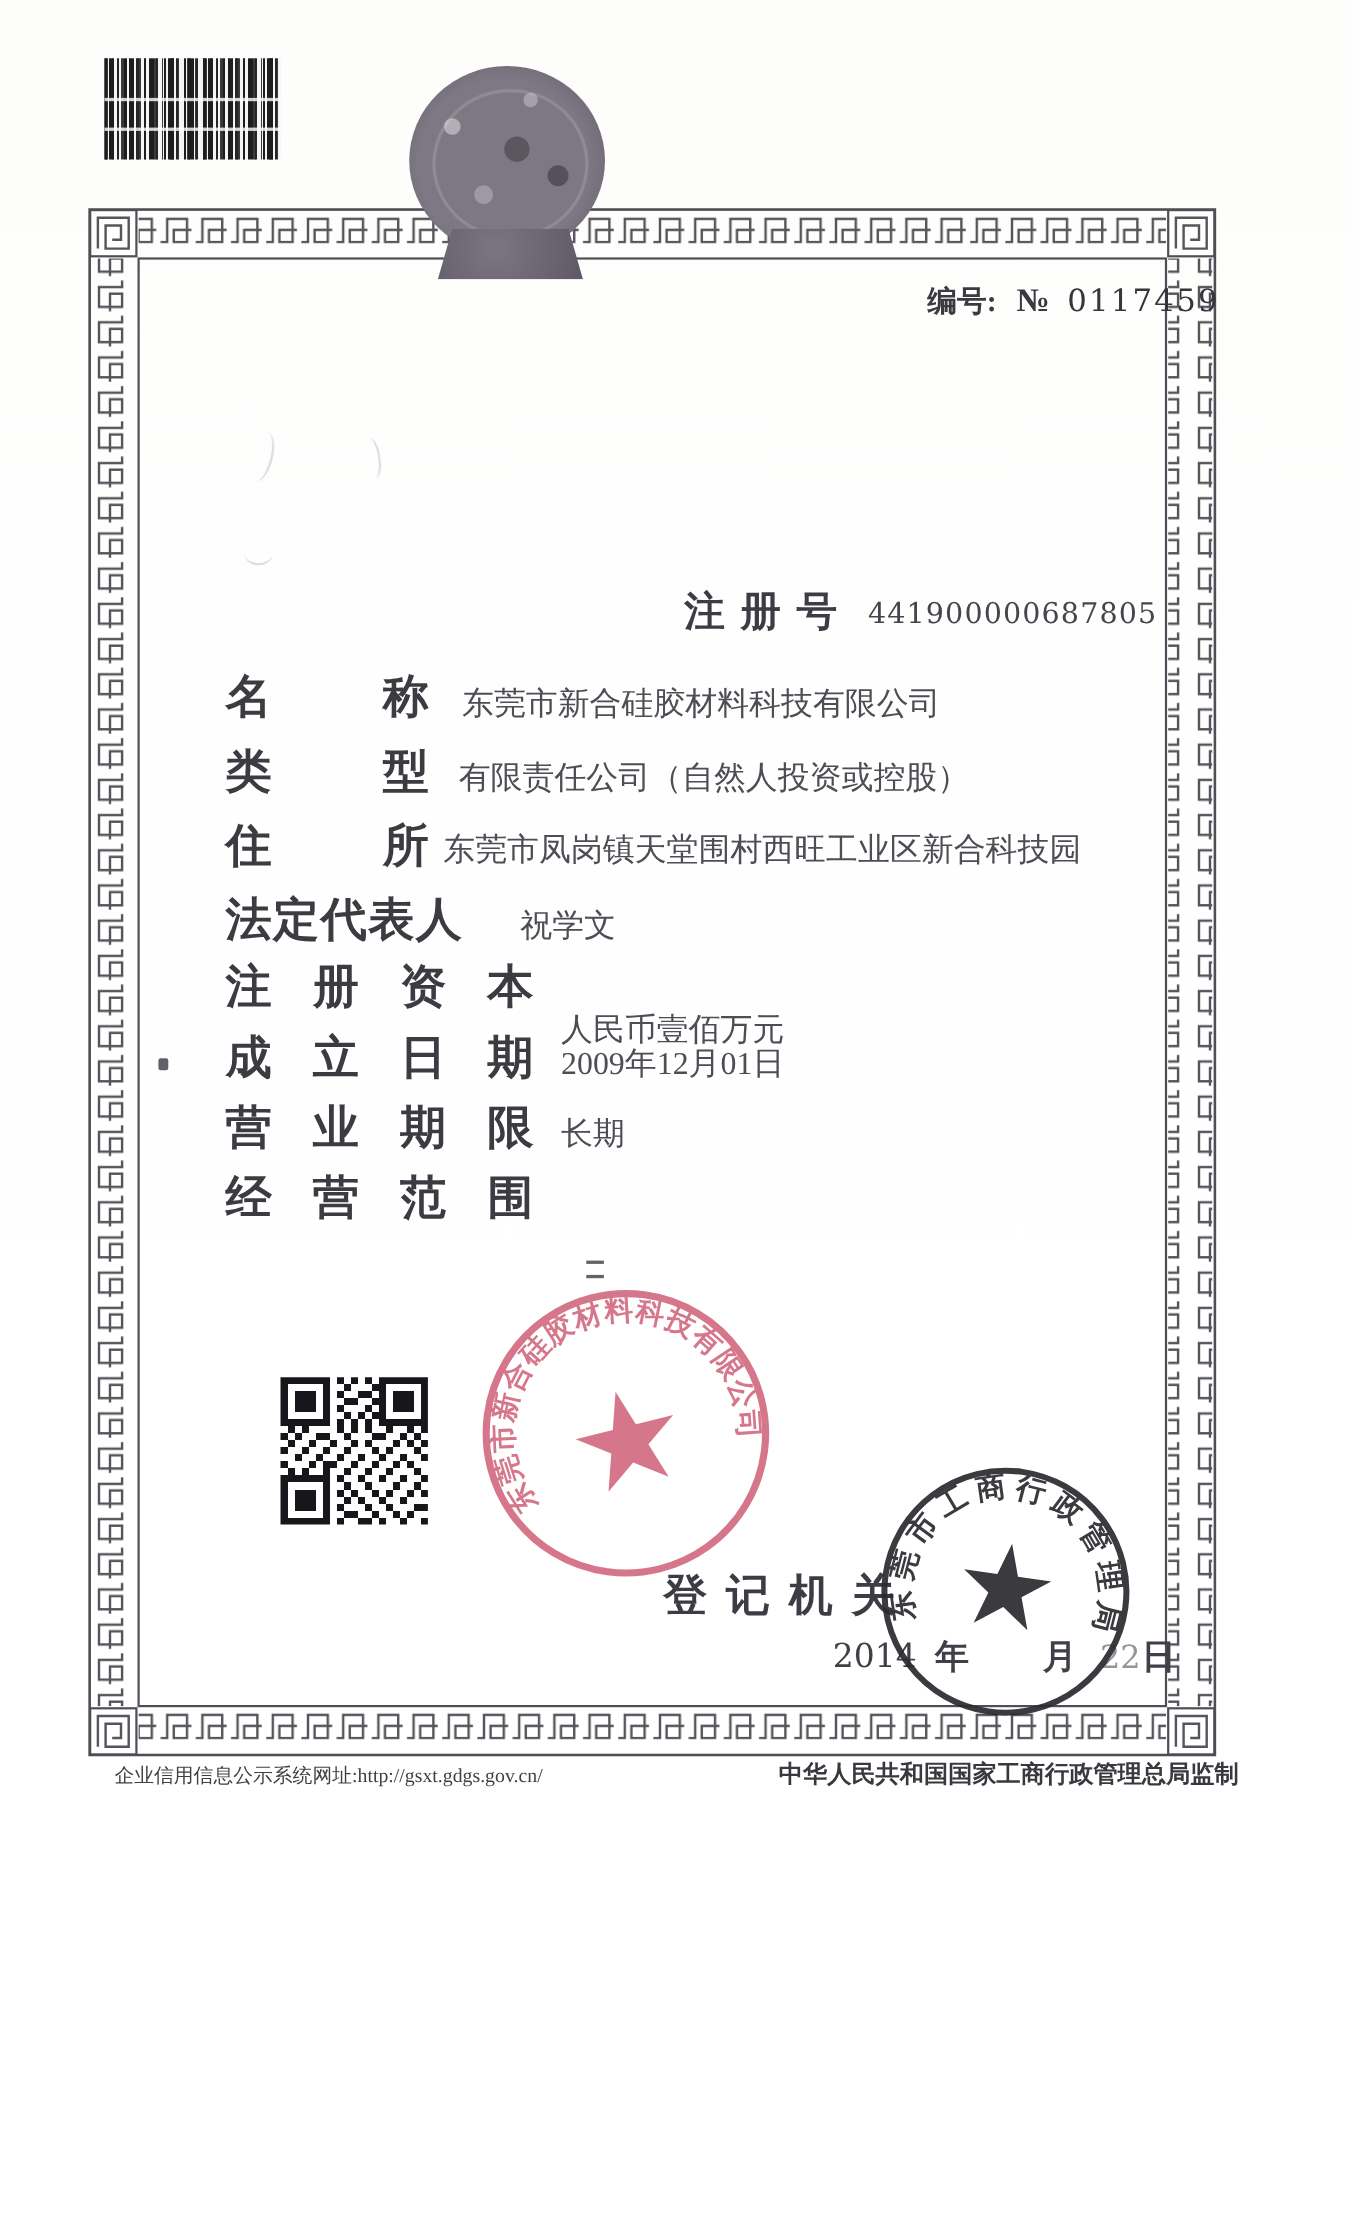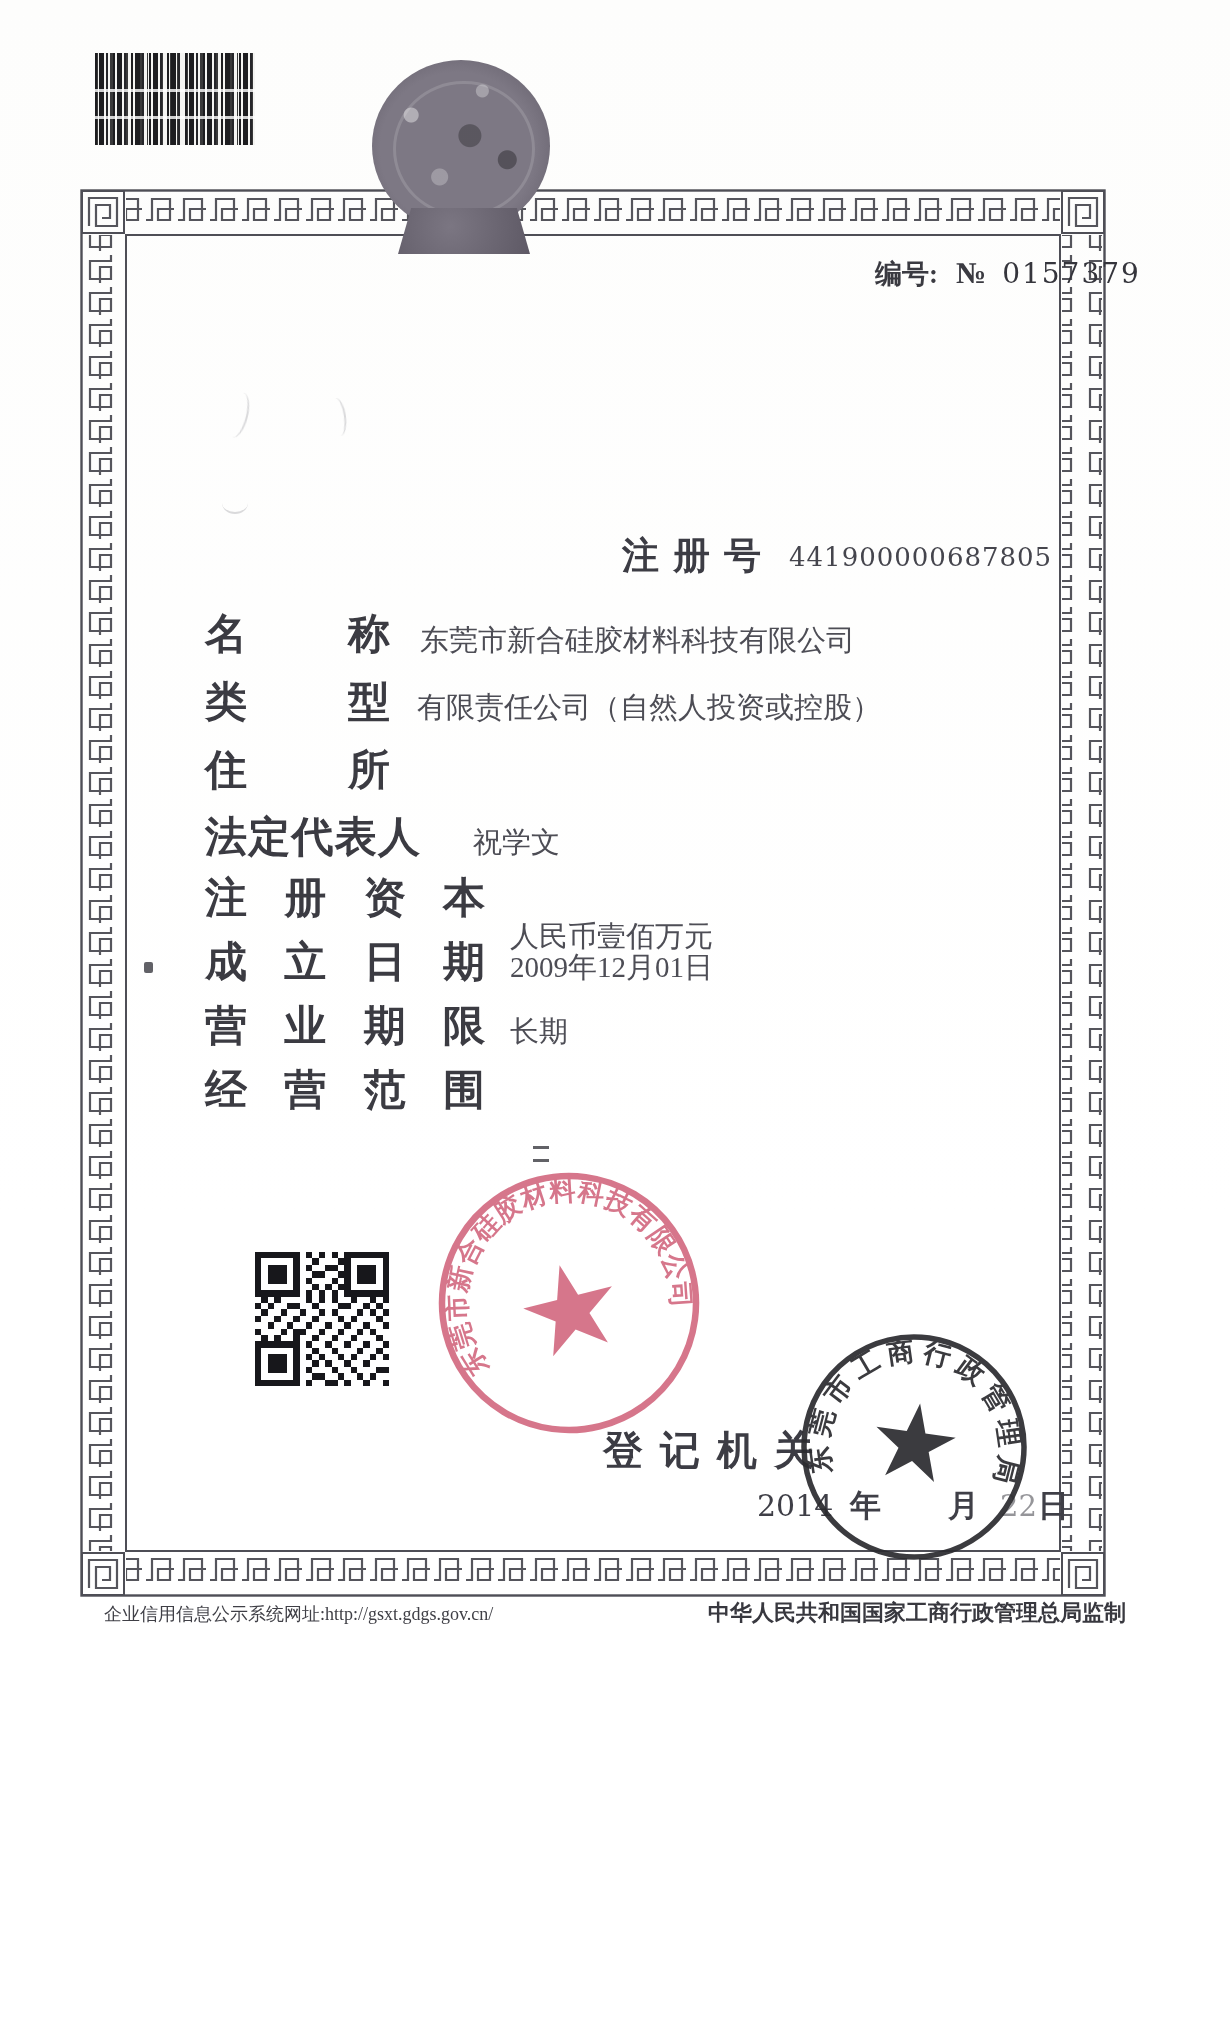--- a/index.html
+++ b/index.html
@@ -36,21 +36,21 @@
   .smudge.s1{left:228px;top:392px;width:18px;height:46px;transform:rotate(14deg);}
   .smudge.s2{left:330px;top:398px;width:14px;height:38px;transform:rotate(-8deg);}
   .smudge.s3{left:222px;top:492px;width:26px;height:20px;border-bottom:2px solid #8f8f96;border-right:none;}
   .dot-artifact{position:absolute;left:144px;top:962px;width:9px;height:11px;background:#45454c;border-radius:2px;opacity:.85;}
 
   
   .frame{position:absolute;left:80px;top:189px;z-index:1;}
 
   
   .serial{position:absolute;left:843px;top:256px;z-index:2;white-space:nowrap;color:#3a3a41;}
-  .serial .lbl{font-size:27px;font-weight:600;margin-left:32px;}
+  .serial .lbl{font-size:27px;font-weight:600;}
   .serial .numero{font-size:30px;font-weight:700;margin-left:14px;}
   .serial .digits{font-family:"DejaVu Serif",serif;font-size:28px;letter-spacing:2px;margin-left:12px;color:#35353c;}
 
   .title{position:absolute;left:283px;top:336px;margin:0;z-index:2;
     font-family:"Liberation Sans",sans-serif;font-size:112px;line-height:1.12;font-weight:900;
     letter-spacing:44px;color:#35353a;white-space:nowrap;
     text-shadow:1px 1px 0 rgba(90,90,95,.5);}
 
   .regno{position:absolute;left:622px;top:531px;z-index:2;white-space:nowrap;}
   .regno .rl{font-size:37px;font-weight:700;letter-spacing:14px;color:#3c3c44;margin-top:32px;}
@@ -129,21 +129,21 @@
     <rect x="982" y="46" width="40" height="1316" fill="url(#meaV)"></rect>
     <use href="#corner" x="0" y="0"></use>
     <use href="#corner" x="980" y="0"></use>
     <use href="#corner" x="0" y="1362"></use>
     <use href="#corner" x="980" y="1362"></use>
   </svg>
 
   <div class="serial">
     <span class="lbl">编号:</span>
     <span class="numero">№</span>
-    <span class="digits">0157379</span>
+    <span class="digits">0117459</span>
   </div>
 
 
   <div class="regno">
     <span class="rl">注册号</span>
     <span class="rv">441900000687805</span>
   </div>
 
   <div class="flabel w185 r1l">
       <span>名</span>
@@ -154,20 +154,21 @@
   <div class="flabel w185 r2l">
       <span>类</span>
       <span>型</span>
     </div>
   <div class="fvalue r2v">有限责任公司（自然人投资或控股）</div>
 
   <div class="flabel w185 r3l">
       <span>住</span>
       <span>所</span>
     </div>
+  <div class="fvalue r3v">东莞市凤岗镇天堂围村西旺工业区新合科技园</div>
 
   <div class="flabel w215 r4l">
       <span>法</span>
       <span>定</span>
       <span>代</span>
       <span>表</span>
       <span>人</span>
     </div>
   <div class="fvalue r4v">祝学文</div>
 

